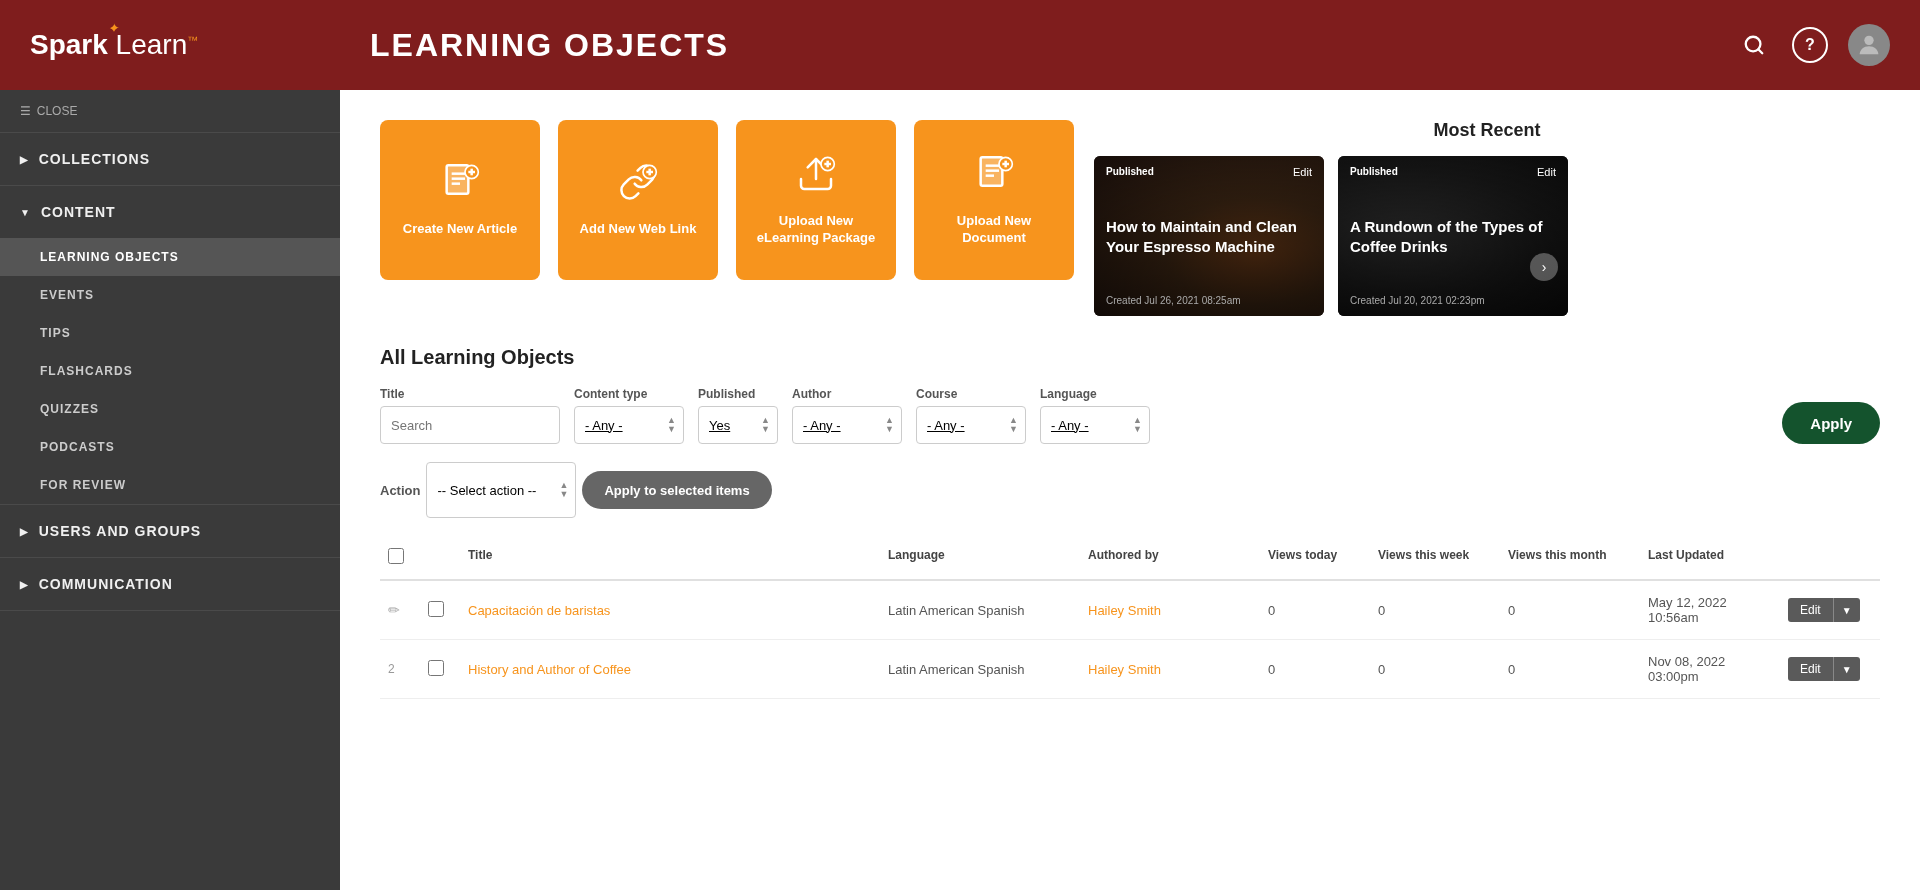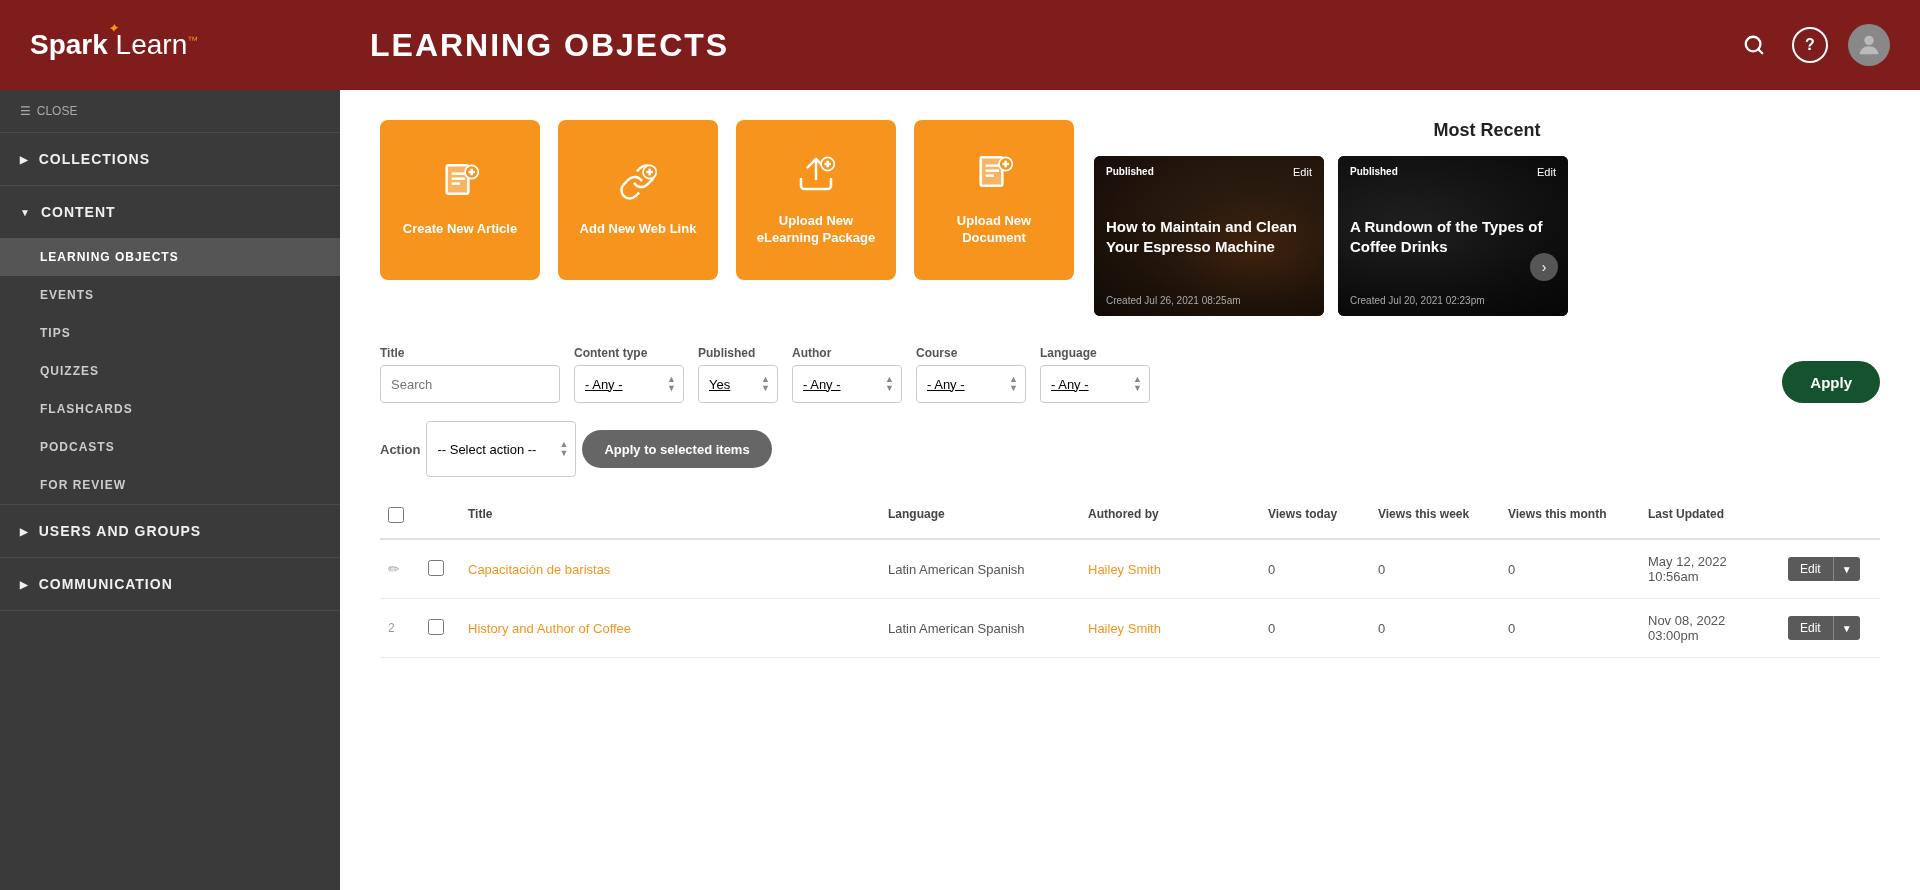--- a/index.html
+++ b/index.html
@@ -487,22 +487,22 @@
 
     <div class="sidebar-section">
       <div class="sidebar-section-header">
         <span class="arrow">▼</span>
         <span>CONTENT</span>
       </div>
       <div class="sidebar-items">
         <div class="sidebar-item active">LEARNING OBJECTS</div>
         <div class="sidebar-item">EVENTS</div>
         <div class="sidebar-item">TIPS</div>
+        <div class="sidebar-item">FLASHCARDS</div>
         <div class="sidebar-item">QUIZZES</div>
-        <div class="sidebar-item">FLASHCARDS</div>
         <div class="sidebar-item">PODCASTS</div>
         <div class="sidebar-item">FOR REVIEW</div>
       </div>
     </div>
 
     <div class="sidebar-section">
       <div class="sidebar-section-header">
         <span class="arrow">▶</span>
         <span>USERS AND GROUPS</span>
       </div>
@@ -617,20 +617,21 @@
                 <span>Jul 20, 2021 02:23pm</span>
               </div>
             </div>
             <div class="arrow-circle">›</div>
           </div>
         </div>
       </div>
     </div>
 
     <div style="margin-top: 30px;">
+      <div class="section-title">All Learning Objects</div>
 
       <div class="filters-row">
 
         <div class="filter-group">
           <label class="filter-label">Title</label>
           <input type="text" class="filter-input" style="width: 180px;" placeholder="Search">
         </div>
 
         <div class="filter-group">
           <label class="filter-label">Content type</label>

